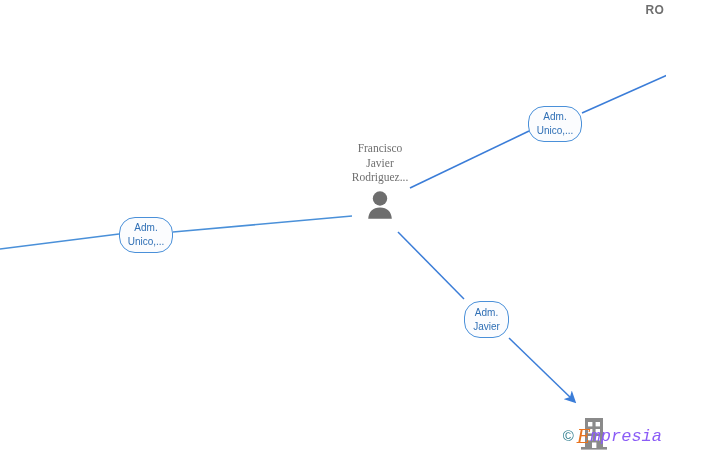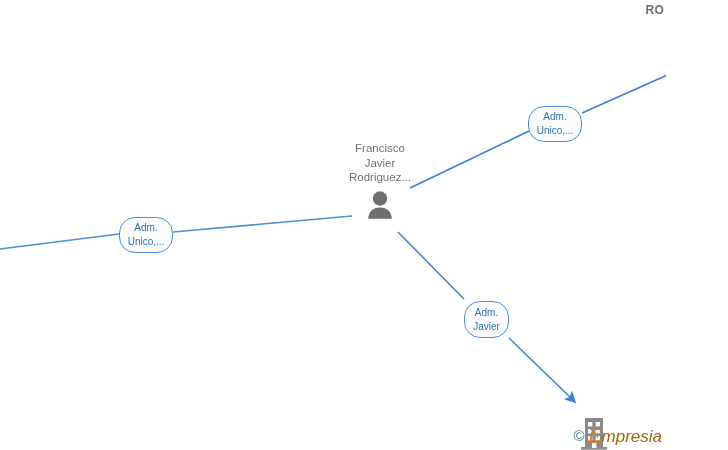--- a/index.html
+++ b/index.html
@@ -36,20 +36,21 @@
     letter-spacing: 0.2px;
     white-space: nowrap;
   }
 
   
   .node {
     position: absolute;
     display: flex;
     flex-direction: column;
     align-items: center;
+    font-family: Liberation Serif, serif;
   }
   .node-label {
     font-size: 11.5px;
     line-height: 14.5px;
     color: #6f6f6f;
     text-align: center;
     white-space: nowrap;
   }
   .node-icon {
     display: block;
@@ -93,24 +94,24 @@
   .wm-e {
     font-family: "DejaVu Serif", serif;
     font-style: italic;
     font-size: 19px;
     color: #e8731e;
     line-height: 1;
     position: relative;
     top: 1px;
   }
   .wm-rest {
-    font-family: Liberation Sans, sans-serif;
+    font-family: Liberation Mono, monospace;
     font-style: italic;
     font-size: 17px;
-    color: #a16207;
+    color: #8b5cf6;
     line-height: 1;
     margin-left: -3px;
     position: relative;
     top: 1px;
   }
 </style>
 </head>
 <body>
 
 <div id="canvas">

